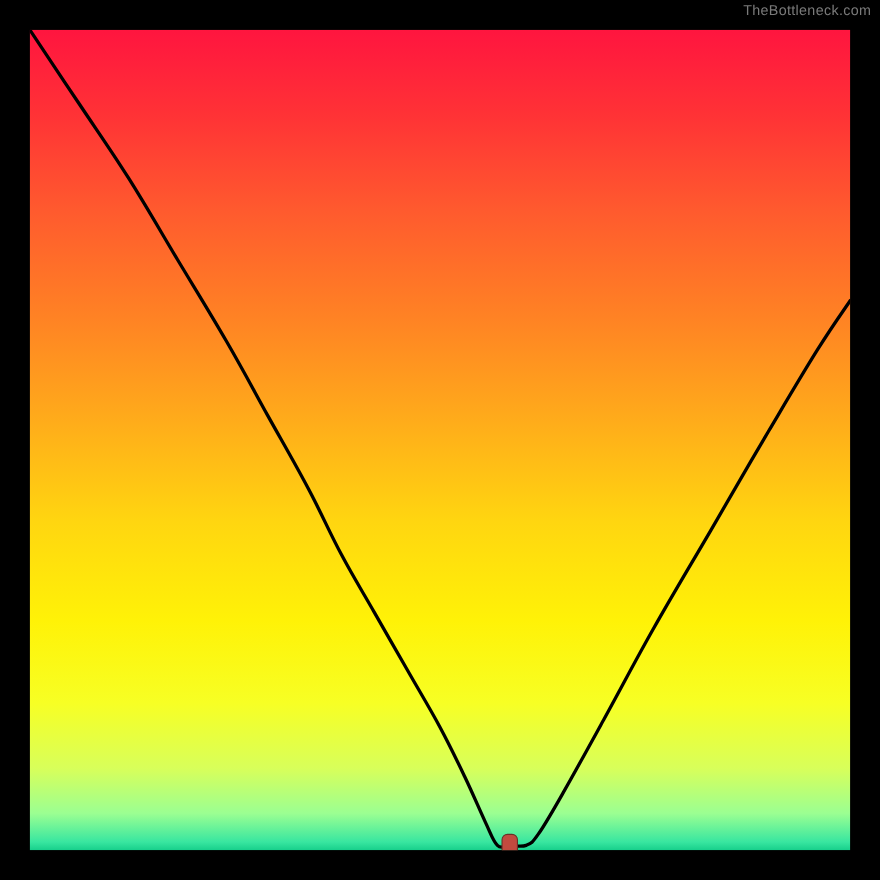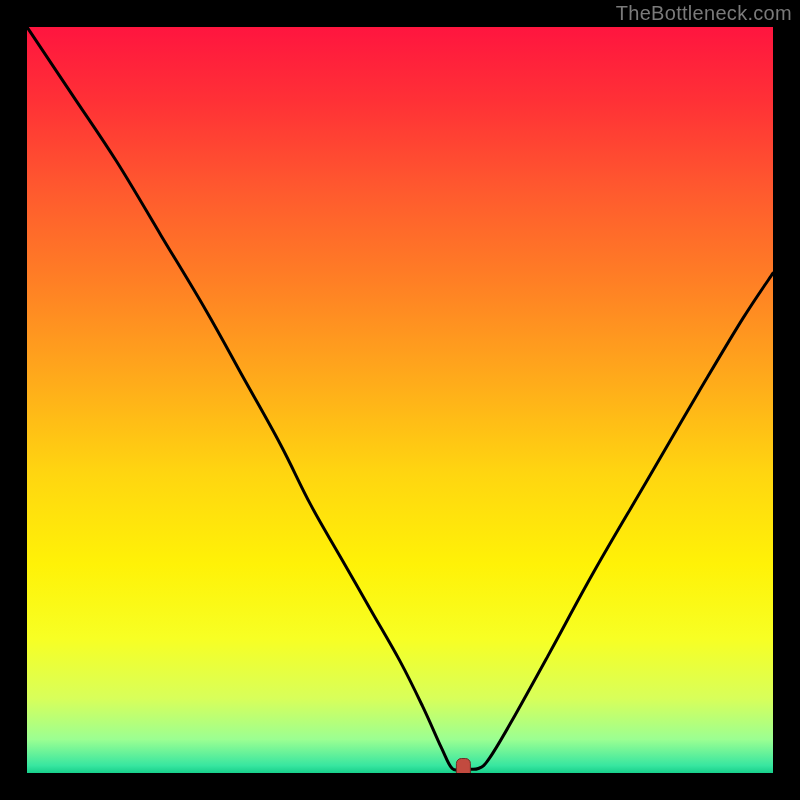--- a/index.html
+++ b/index.html
@@ -16,21 +16,21 @@
     top: 0; left: 0;
     width: 800px;
     height: 800px;
     background: #000;
   }
   .watermark {
     position: absolute;
     top: 2px;
     right: 8px;
     color: #7a7a7a;
-    font-size: 20px;
+    font-size: 13px;
     font-weight: 500;
     letter-spacing: 0.3px;
     user-select: none;
   }
   .plot {
     position: absolute;
     top: 27px;
     left: 27px;
     width: 746px;
     height: 746px;

